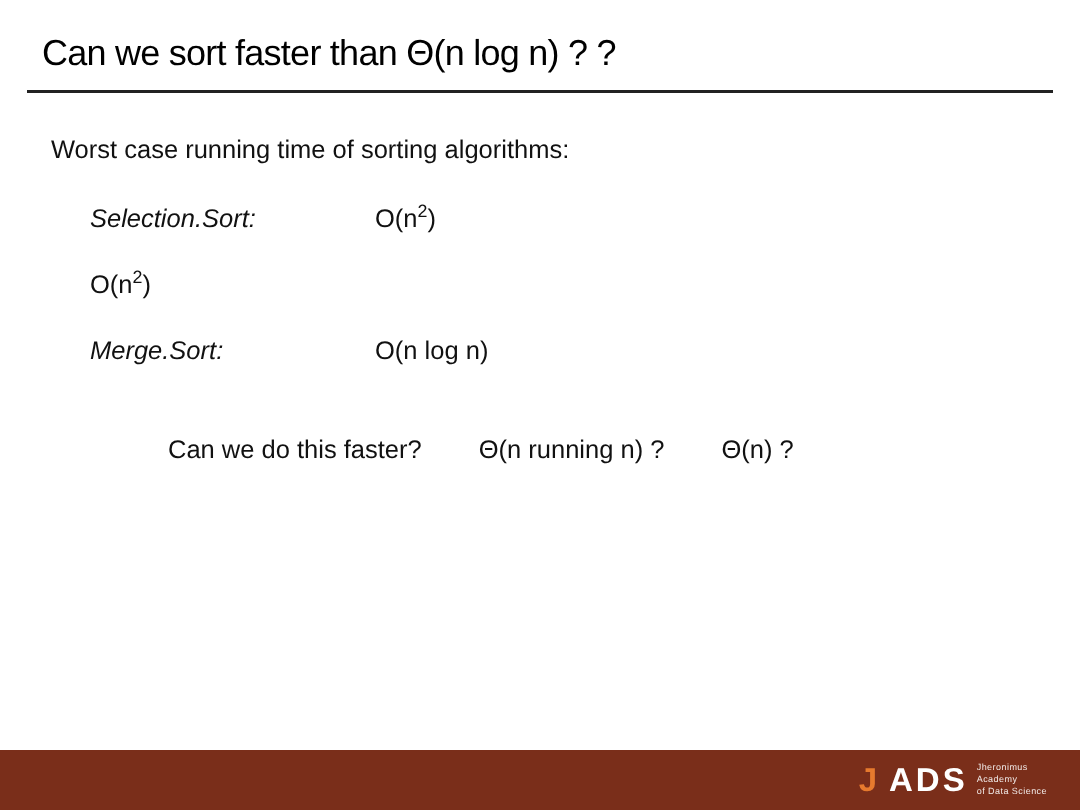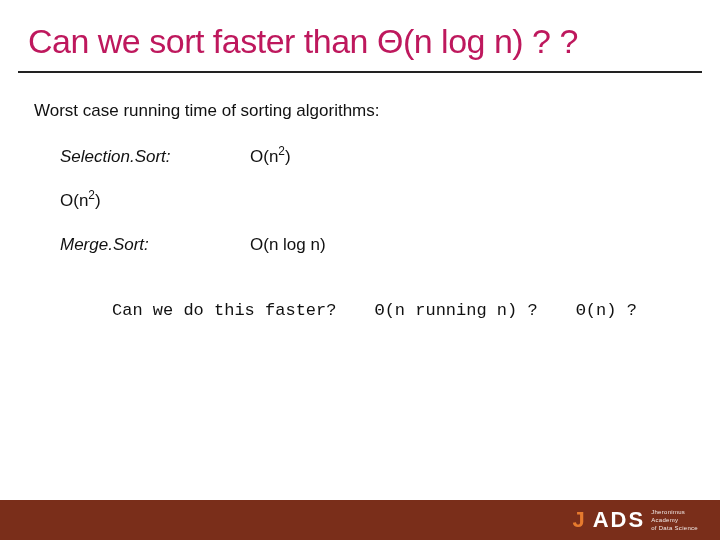--- a/index.html
+++ b/index.html
@@ -1,21 +1,21 @@
 <!DOCTYPE html>
 <html><head>
 <meta charset="utf-8">
 <style>
   * { margin: 0; padding: 0; box-sizing: border-box; }
   html, body { width: 720px; height: 540px; background: #fff; font-family: Arial, Helvetica, sans-serif; color: #111; }
   .slide { width: 720px; height: 540px; position: relative; }
   .title {
     font-family: "Trebuchet MS", "Lucida Grande", sans-serif;
-    color: #be185d;
-    font-size: 34px;
+    color: #000000;
+    font-size: 24px;
     font-weight: 400;
     padding: 22px 28px 10px 28px;
     letter-spacing: -0.5px;
   }
   .title-rule {
     border: none;
     border-top: 2px solid #222;
     margin: 0 18px 0 18px;
   }
   .body {
@@ -30,21 +30,20 @@
   .algo-row { display: flex; margin-bottom: 24px; }
   .algo-name { width: 190px; font-style: italic; }
   .algo-comp { }
   .sup { font-size: 0.7em; vertical-align: super; line-height: 0; }
   .questions {
     padding-left: 78px;
     margin-top: 46px;
     display: flex;
     gap: 38px;
     font-size: 17px;
-    font-family: Liberation Mono, monospace;
   }
   .footer {
     position: absolute;
     left: 0; right: 0; bottom: 0;
     height: 40px;
     background: #7a2e1a;
     display: flex;
     align-items: center;
     justify-content: flex-end;
     padding-right: 22px;

